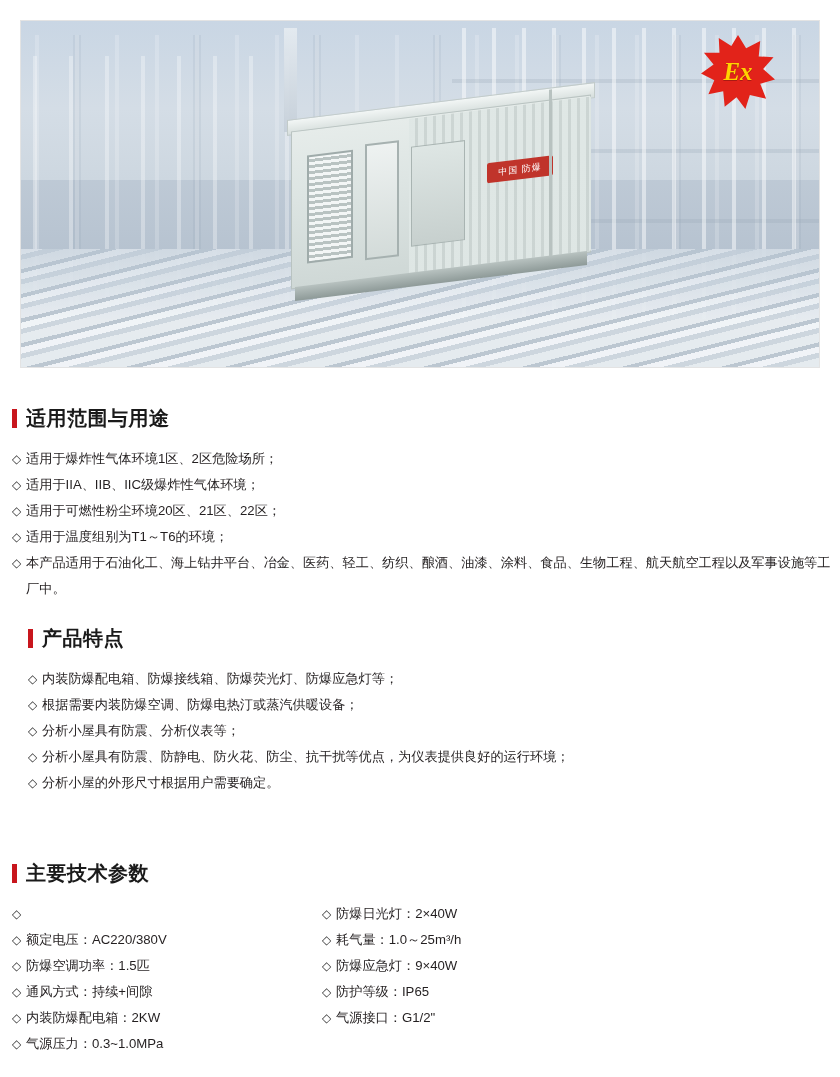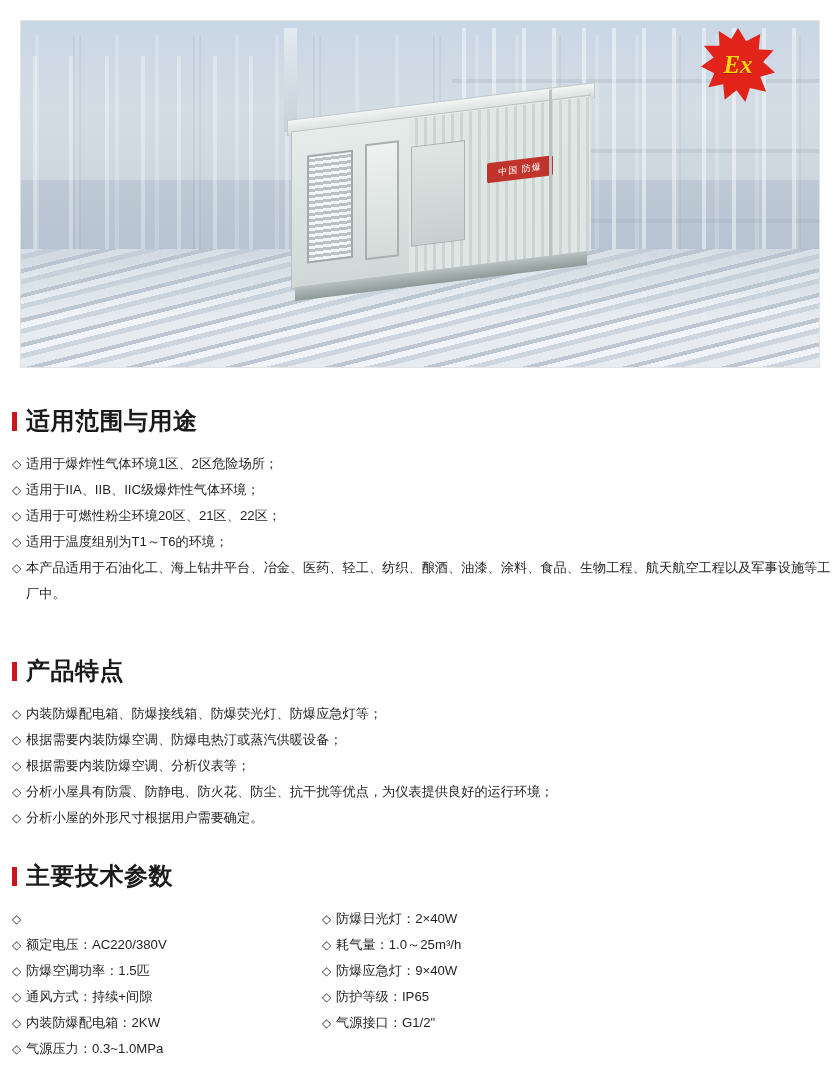--- a/index.html
+++ b/index.html
@@ -164,21 +164,21 @@
     background: linear-gradient(180deg, #b8c2c0, #8e9a98);
   }
   .hero .unit .rail {
     position: absolute; left: 258px; top: -10px;
     width: 3px; height: 170px;
     background: #b8c2c0;
   }
   
   .hero .ex-badge {
     position: absolute;
-    right: 44px; top: 7px;
+    right: 44px; top: 14px;
     width: 74px; height: 74px;
   }
   .hero .ex-badge .burst {
     position: absolute; inset: 0;
     background: #e2231a;
     clip-path: polygon(50% 0%, 61% 18%, 80% 8%, 78% 29%, 98% 30%, 84% 46%,
                        100% 60%, 80% 66%, 88% 86%, 66% 81%, 60% 100%, 48% 84%,
                        32% 97%, 30% 76%, 10% 80%, 18% 61%, 0% 52%, 17% 40%,
                        4% 24%, 25% 24%, 24% 4%, 41% 15%);
   }
@@ -206,21 +206,21 @@
     margin-bottom: 14px;
   }
   .sec-title .bar {
     width: 5px;
     height: 19px;
     background: #c8161d;
     margin-right: 9px;
     flex: none;
   }
   .sec-title .txt {
-    font-size: 24px;
+    font-size: 20px;
     font-weight: bold;
     color: #1a1a1a;
     letter-spacing: .5px;
   }
 
   
   .bullets {
     padding-left: 12px;
   }
   .bullet {
@@ -315,37 +315,37 @@
       <span class="dia">◇</span>
       <span class="btxt">适用于温度组别为T1～T6的环境；</span>
     </div>
     <div class="bullet">
       <span class="dia">◇</span>
       <span class="btxt">本产品适用于石油化工、海上钻井平台、冶金、医药、轻工、纺织、酿酒、油漆、涂料、食品、生物工程、航天航空工程以及军事设施等工厂中。</span>
     </div>
   </div>
 </div>
 
-<div class="section" style="top:655px;">
+<div class="section" style="top:625px;padding-left:16px;">
   <div class="sec-title">
     <div class="bar"></div>
     <div class="txt">产品特点</div>
   </div>
   <div class="bullets">
     <div class="bullet">
       <span class="dia">◇</span>
       <span class="btxt">内装防爆配电箱、防爆接线箱、防爆荧光灯、防爆应急灯等；</span>
     </div>
     <div class="bullet">
       <span class="dia">◇</span>
       <span class="btxt">根据需要内装防爆空调、防爆电热汀或蒸汽供暖设备；</span>
     </div>
     <div class="bullet">
       <span class="dia">◇</span>
-      <span class="btxt">根据需要内装防爆空调、分析仪表等；</span>
+      <span class="btxt">分析小屋具有防震、分析仪表等；</span>
     </div>
     <div class="bullet">
       <span class="dia">◇</span>
       <span class="btxt">分析小屋具有防震、防静电、防火花、防尘、抗干扰等优点，为仪表提供良好的运行环境；</span>
     </div>
     <div class="bullet">
       <span class="dia">◇</span>
       <span class="btxt">分析小屋的外形尺寸根据用户需要确定。</span>
     </div>
   </div>

